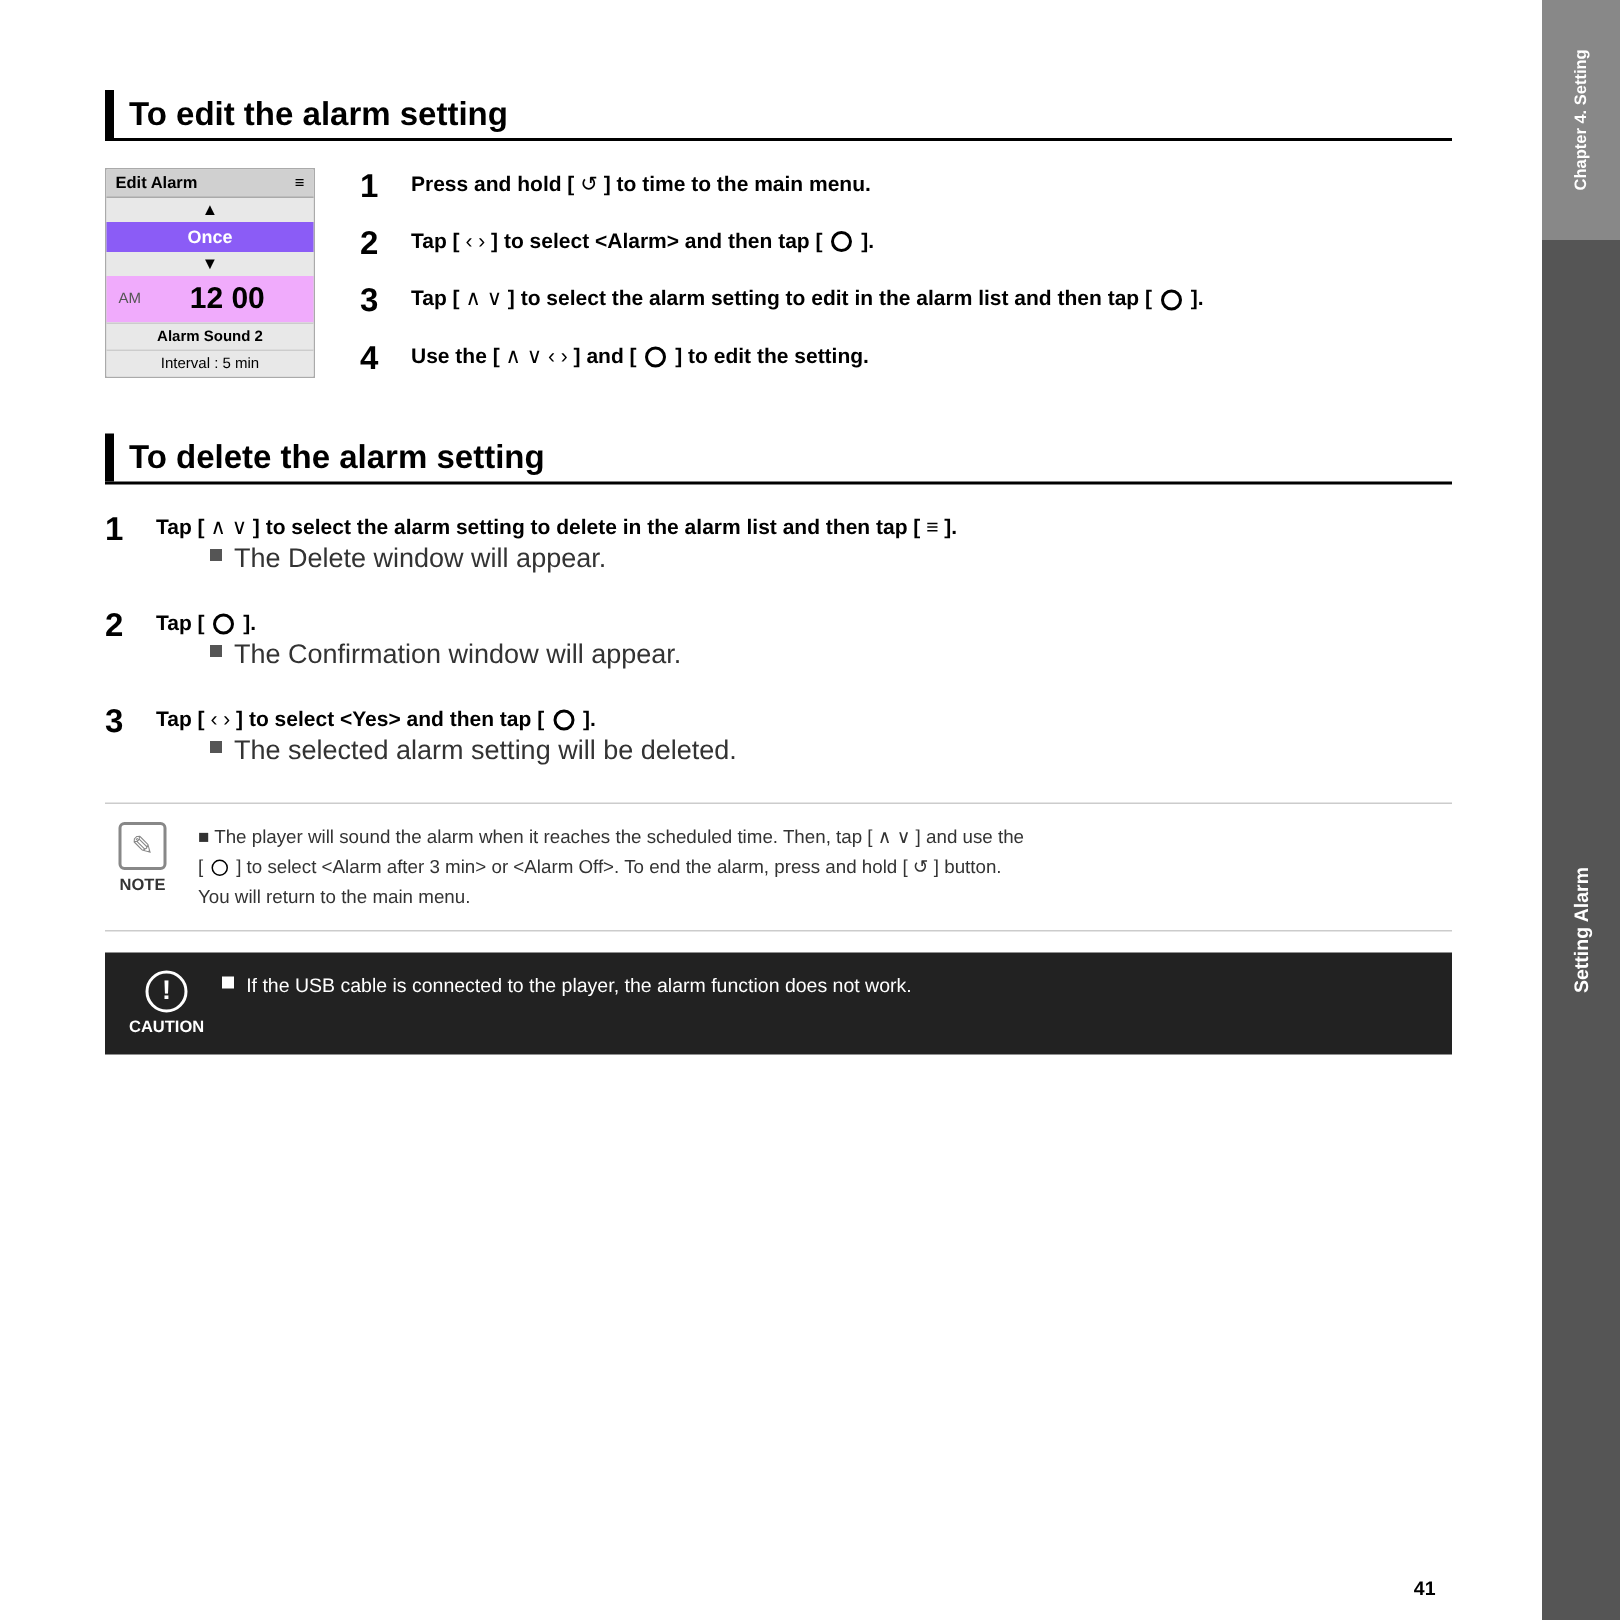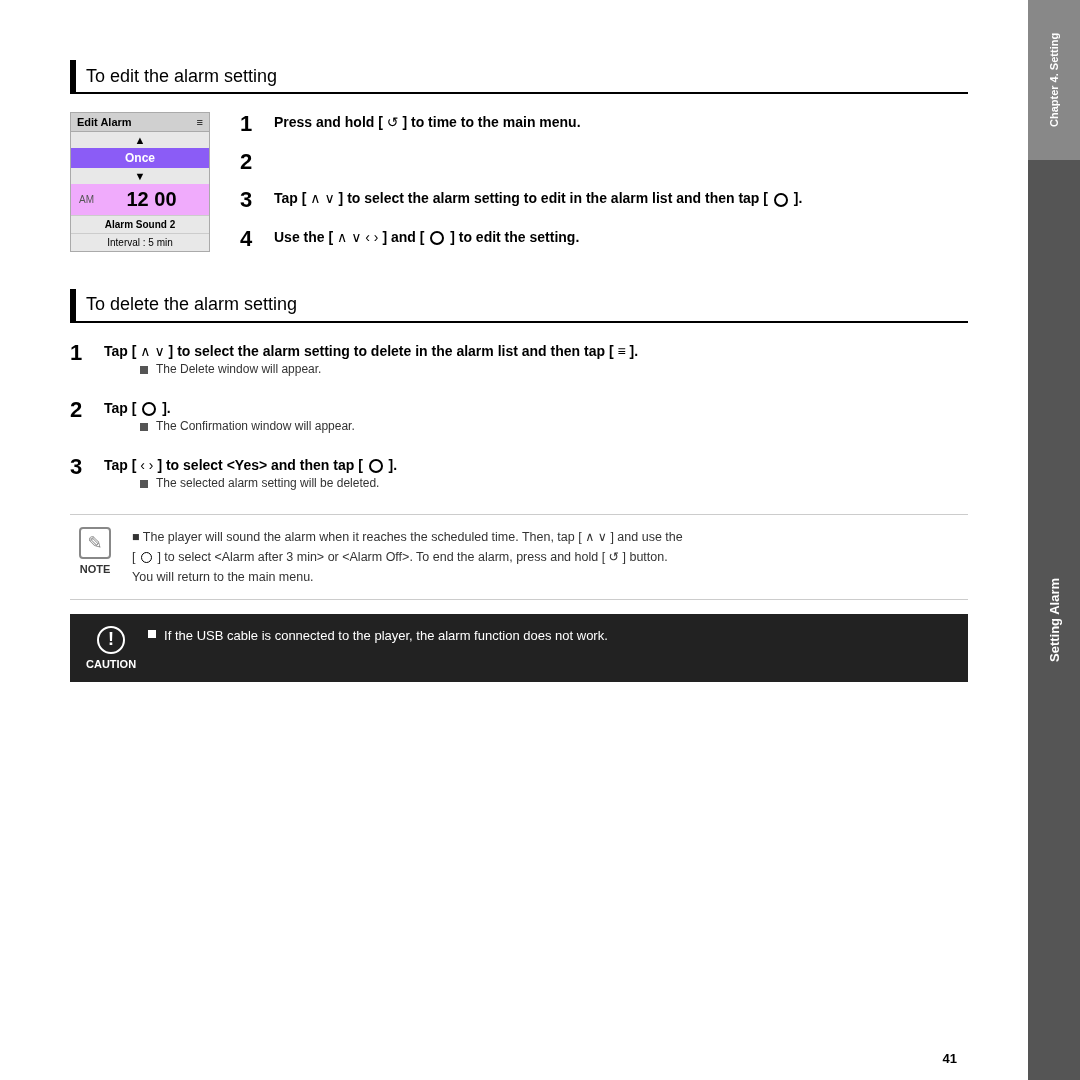--- a/index.html
+++ b/index.html
@@ -78,22 +78,22 @@
 
     .section-header-bar {
       width: 6px;
       height: 32px;
       background: #000;
       margin-right: 10px;
       flex-shrink: 0;
     }
 
     .section-header-title {
-      font-size: 18px;
-      font-weight: normal;
+      font-size: 22px;
+      font-weight: bold;
       padding-bottom: 0;
     }
 
     
     .edit-alarm-section {
       margin-bottom: 24px;
     }
 
     .edit-alarm-content {
       display: flex;
@@ -231,21 +231,21 @@
     .bullet-square {
       width: 8px;
       height: 8px;
       background: #555;
       margin-right: 8px;
       margin-top: 4px;
       flex-shrink: 0;
     }
 
     .bullet-text {
-      font-size: 12px;
+      font-size: 18px;
       color: #333;
     }
 
     
     .note-section {
       display: flex;
       flex-direction: row;
       border-top: 1px solid #ccc;
       border-bottom: 1px solid #ccc;
       padding: 12px 0;
@@ -405,20 +405,23 @@
 
         <div class="steps-container">
           <div class="step">
             <span class="step-number">1</span>
             <span class="step-text">
               <b>Press and hold [</b> ↺ <b>] to time to the main menu.</b>
             </span>
           </div>
           <div class="step">
             <span class="step-number">2</span>
+            <span class="step-text">
+              <b>Tap [</b> ‹ › <b>] to select &lt;Alarm&gt; and then tap [</b> <span class="icon-circle"></span> <b>].</b>
+            </span>
           </div>
           <div class="step">
             <span class="step-number">3</span>
             <span class="step-text">
               <b>Tap [</b> ∧ ∨ <b>] to select the alarm setting to edit in the alarm list and then tap [</b> <span class="icon-circle"></span> <b>].</b>
             </span>
           </div>
           <div class="step">
             <span class="step-number">4</span>
             <span class="step-text">

